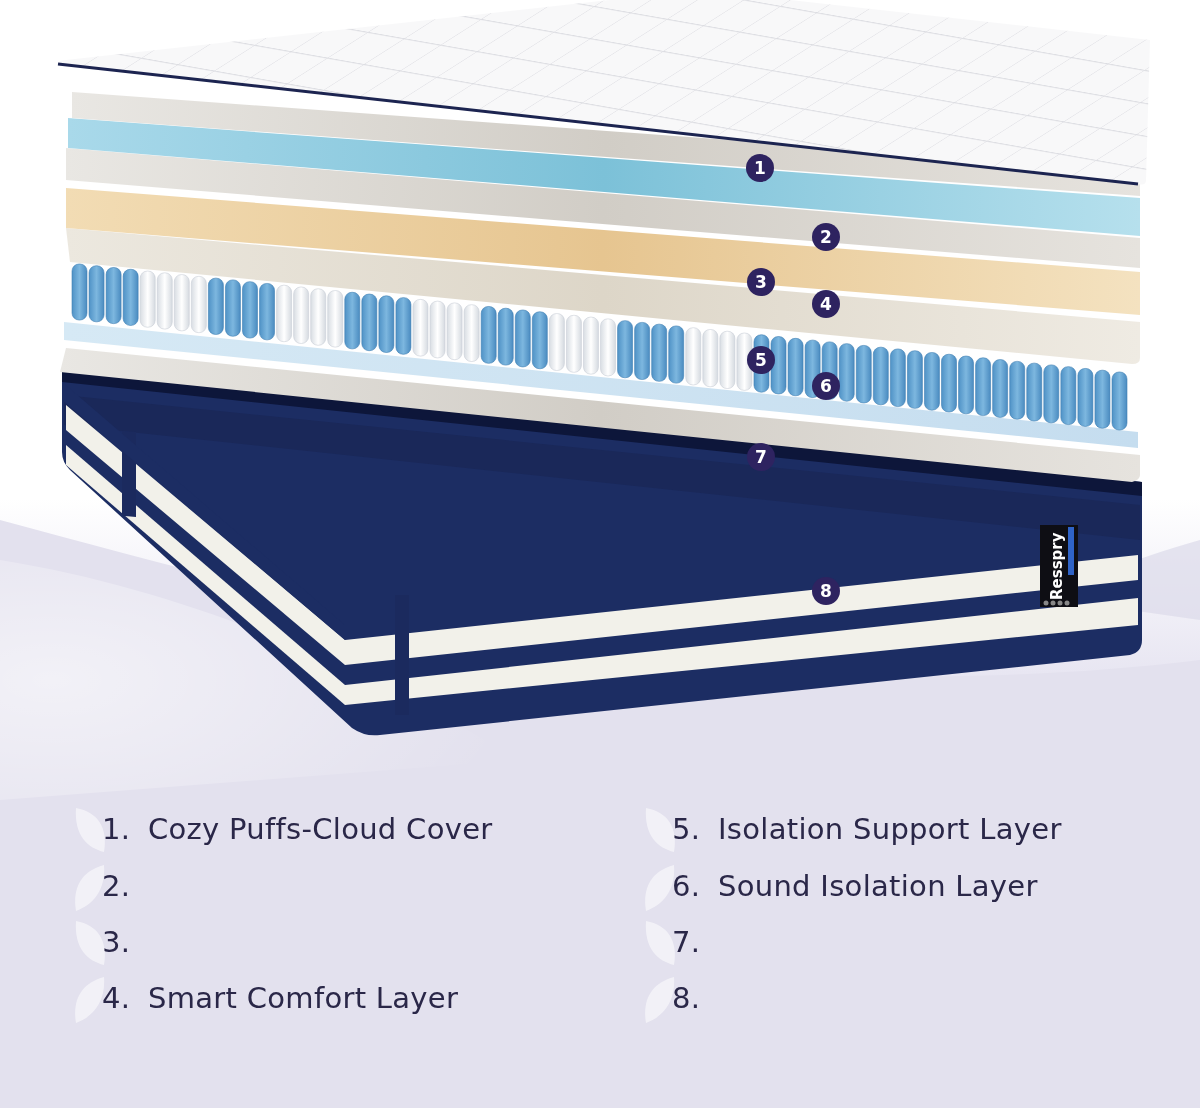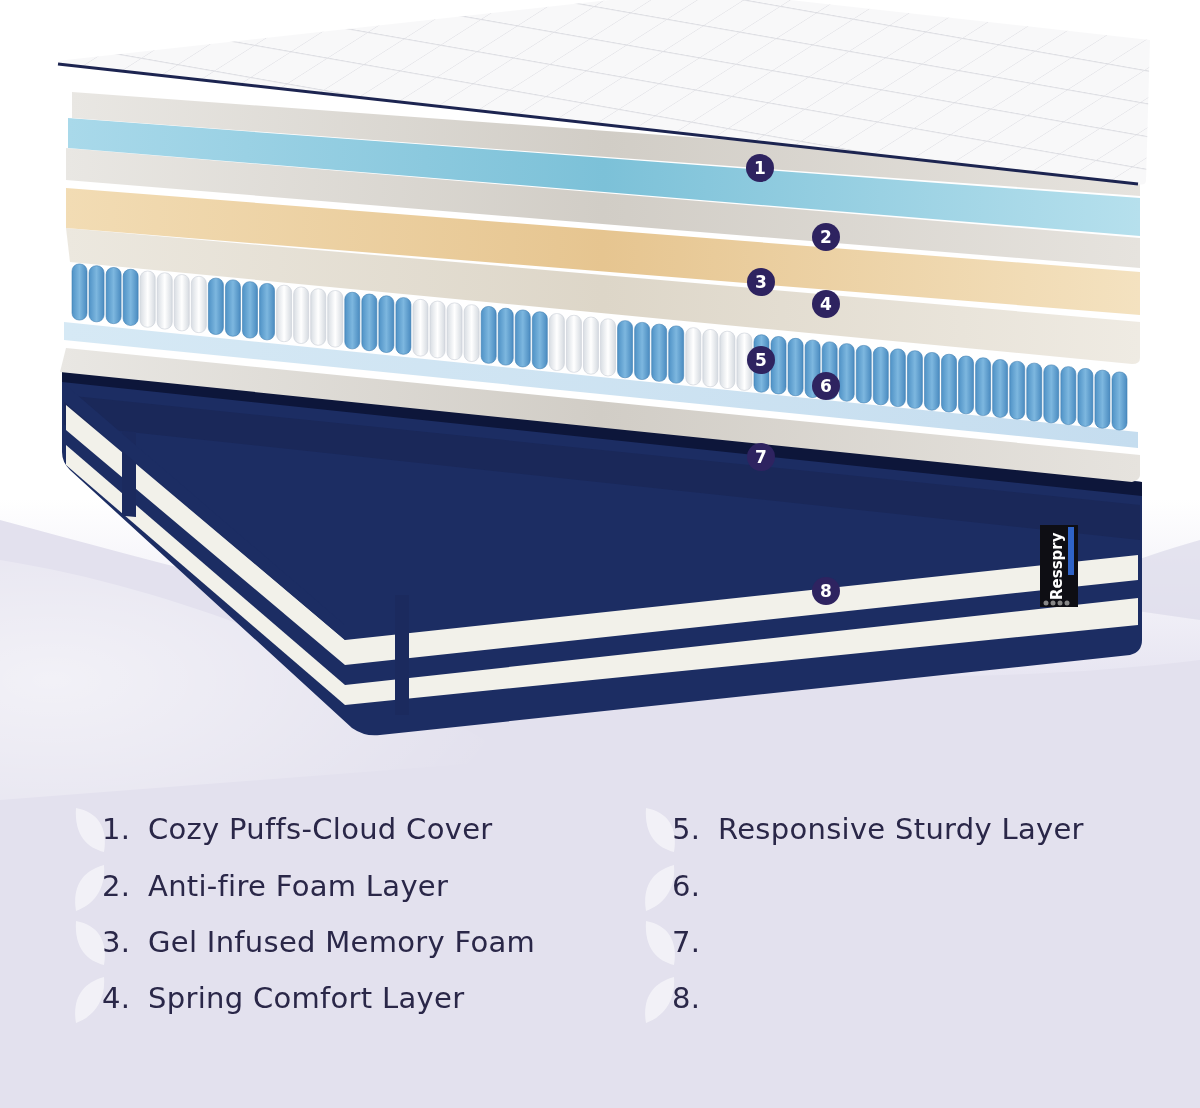--- a/index.html
+++ b/index.html
@@ -245,49 +245,48 @@
         <path d="M8 2 C30 6 40 22 36 46 C20 42 6 30 8 2 Z" fill="#ffffff" opacity="0.55"></path>
       </svg>
     <span class="num">1.</span>
     <span class="label">Cozy Puffs-Cloud Cover</span>
   </div>
   <div class="legend-item" style="left:102px; top:69px;">
     <svg class="leaf" viewBox="0 0 44 50">
         <path d="M36 2 C14 8 4 24 8 48 C24 42 38 28 36 2 Z" fill="#ffffff" opacity="0.55"></path>
       </svg>
     <span class="num">2.</span>
-    <span class="label">Anti-fire Foam Layer</span>
   </div>
   <div class="legend-item" style="left:102px; top:125px;">
     <svg class="leaf" viewBox="0 0 44 50">
         <path d="M8 2 C30 6 40 22 36 46 C20 42 6 30 8 2 Z" fill="#ffffff" opacity="0.55"></path>
       </svg>
     <span class="num">3.</span>
-    <span class="label">Gel Infused Memory Foam</span>
   </div>
   <div class="legend-item" style="left:102px; top:181px;">
     <svg class="leaf" viewBox="0 0 44 50">
         <path d="M36 2 C14 8 4 24 8 48 C24 42 38 28 36 2 Z" fill="#ffffff" opacity="0.55"></path>
       </svg>
     <span class="num">4.</span>
-    <span class="label">Spring Comfort Layer</span>
+    <span class="label">Smart Comfort Layer</span>
   </div>
 
   <div class="legend-item" style="left:672px; top:12px;">
     <svg class="leaf" viewBox="0 0 44 50">
         <path d="M8 2 C30 6 40 22 36 46 C20 42 6 30 8 2 Z" fill="#ffffff" opacity="0.55"></path>
       </svg>
     <span class="num">5.</span>
-    <span class="label">Responsive Sturdy Layer</span>
+    <span class="label">Isolation Support Layer</span>
   </div>
   <div class="legend-item" style="left:672px; top:69px;">
     <svg class="leaf" viewBox="0 0 44 50">
         <path d="M36 2 C14 8 4 24 8 48 C24 42 38 28 36 2 Z" fill="#ffffff" opacity="0.55"></path>
       </svg>
     <span class="num">6.</span>
+    <span class="label">Sound Isolation Layer</span>
   </div>
   <div class="legend-item" style="left:672px; top:125px;">
     <svg class="leaf" viewBox="0 0 44 50">
         <path d="M8 2 C30 6 40 22 36 46 C20 42 6 30 8 2 Z" fill="#ffffff" opacity="0.55"></path>
       </svg>
     <span class="num">7.</span>
   </div>
   <div class="legend-item" style="left:672px; top:181px;">
     <svg class="leaf" viewBox="0 0 44 50">
         <path d="M36 2 C14 8 4 24 8 48 C24 42 38 28 36 2 Z" fill="#ffffff" opacity="0.55"></path>

